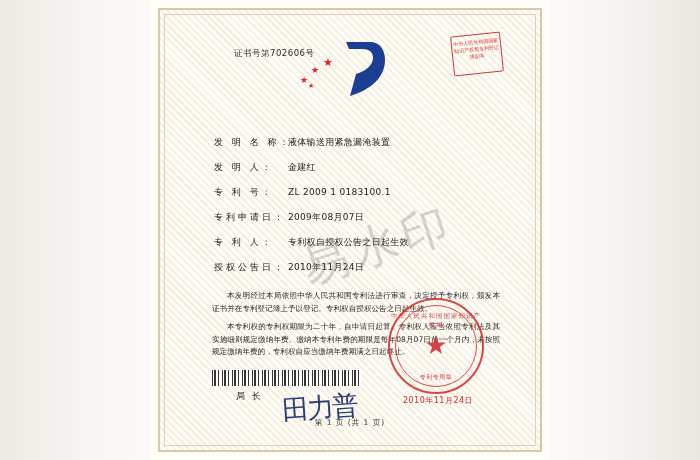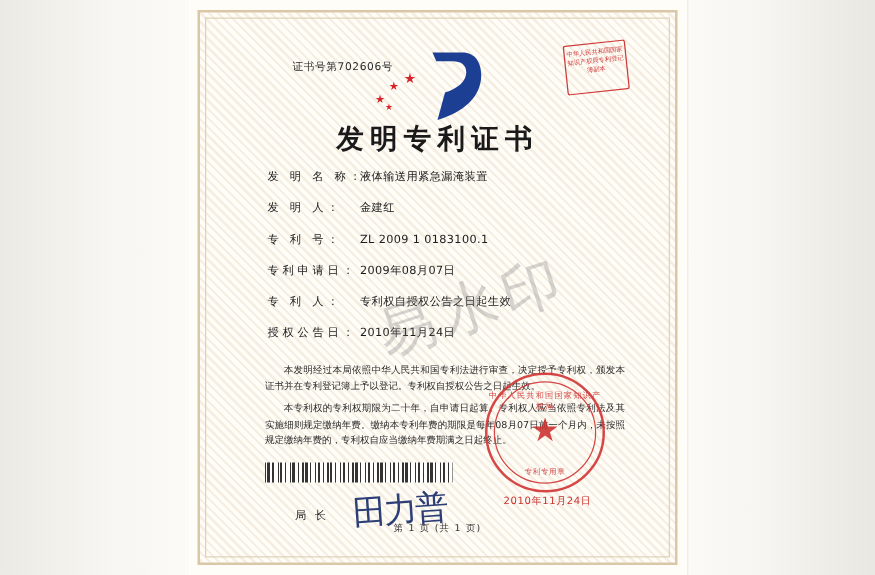--- a/index.html
+++ b/index.html
@@ -112,21 +112,21 @@
   
   .barcode{
     position:absolute;left:40px;top:352px;width:150px;height:16px;
     background:
       repeating-linear-gradient(90deg,#111 0 1px,#fff 1px 2px,#111 2px 4px,#fff 4px 6px,#111 6px 7px,#fff 7px 10px);
     opacity:.85;
   }
 
   
   .director{
-    position:absolute;left:64px;top:388px;
+    position:absolute;left:64px;top:372px;
     font-size:9px;color:#1c1c1c;letter-spacing:2px;
   }
   .signature{
     position:absolute;left:110px;top:372px;
     font-family:"DejaVu Serif","Liberation Serif",serif;
     font-size:27px;color:#1b2f6b;
     transform:rotate(-4deg);
     letter-spacing:-2px;
     opacity:.92;
   }
@@ -199,21 +199,20 @@
           <span class="star" style="left:25px;top:2px;font-size:11px;">★</span>
           <span class="star" style="left:10px;top:26px;font-size:7px;">★</span>
         </div>
         <div class="logo">
           <svg width="46" height="58" viewBox="0 0 46 58">
             <path d="M6 2 L30 2 C40 2 45 10 45 20 C45 38 30 50 10 56 L16 34 C26 31 33 25 33 18 C33 12 29 9 22 9 L9 9 Z" fill="#1c3f94"></path>
           </svg>
         </div>
       </div>
 
-      <div class="title">发明专利证书</div>
 
       <div class="fields">
         <div class="field">
           <div class="lab">发 明 名 称：</div>
           <div class="val">液体输送用紧急漏淹装置</div>
         </div>
         <div class="field">
           <div class="lab">发  明  人：</div>
           <div class="val">金建红</div>
         </div>

